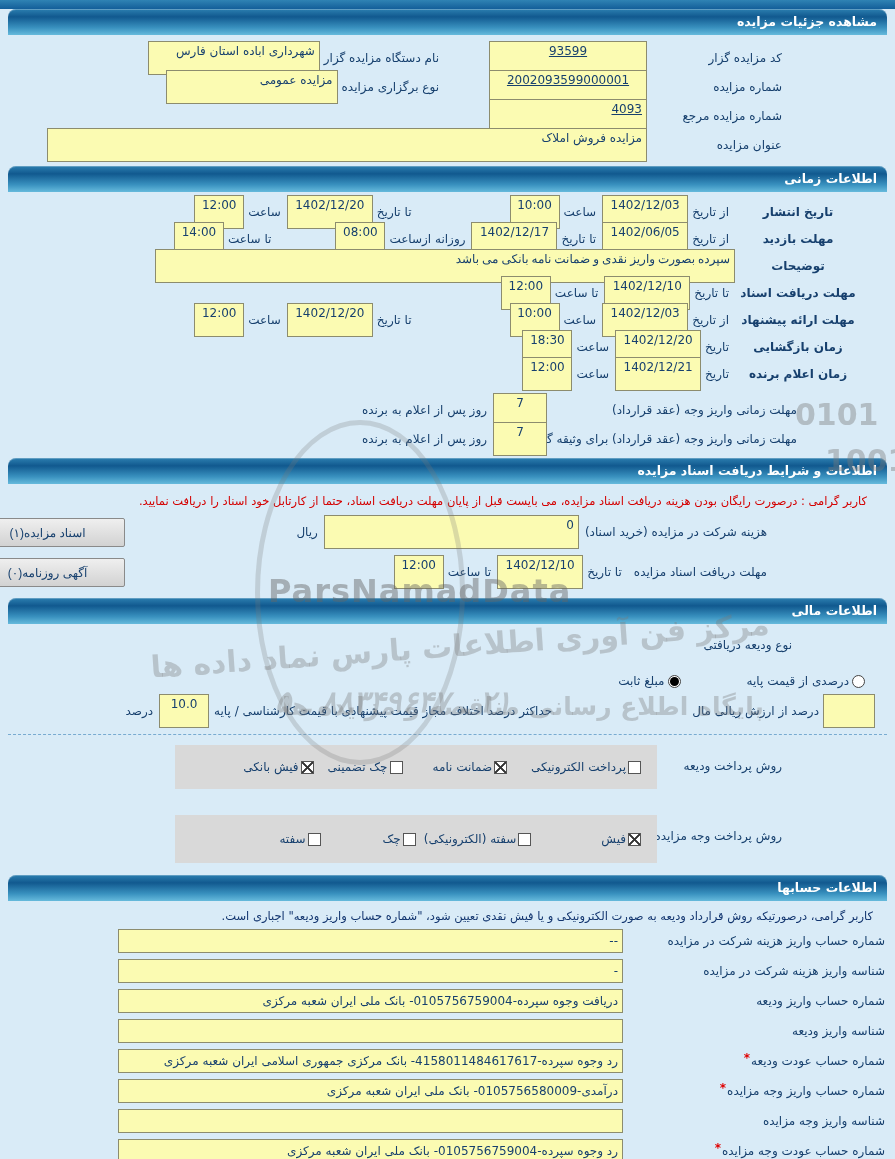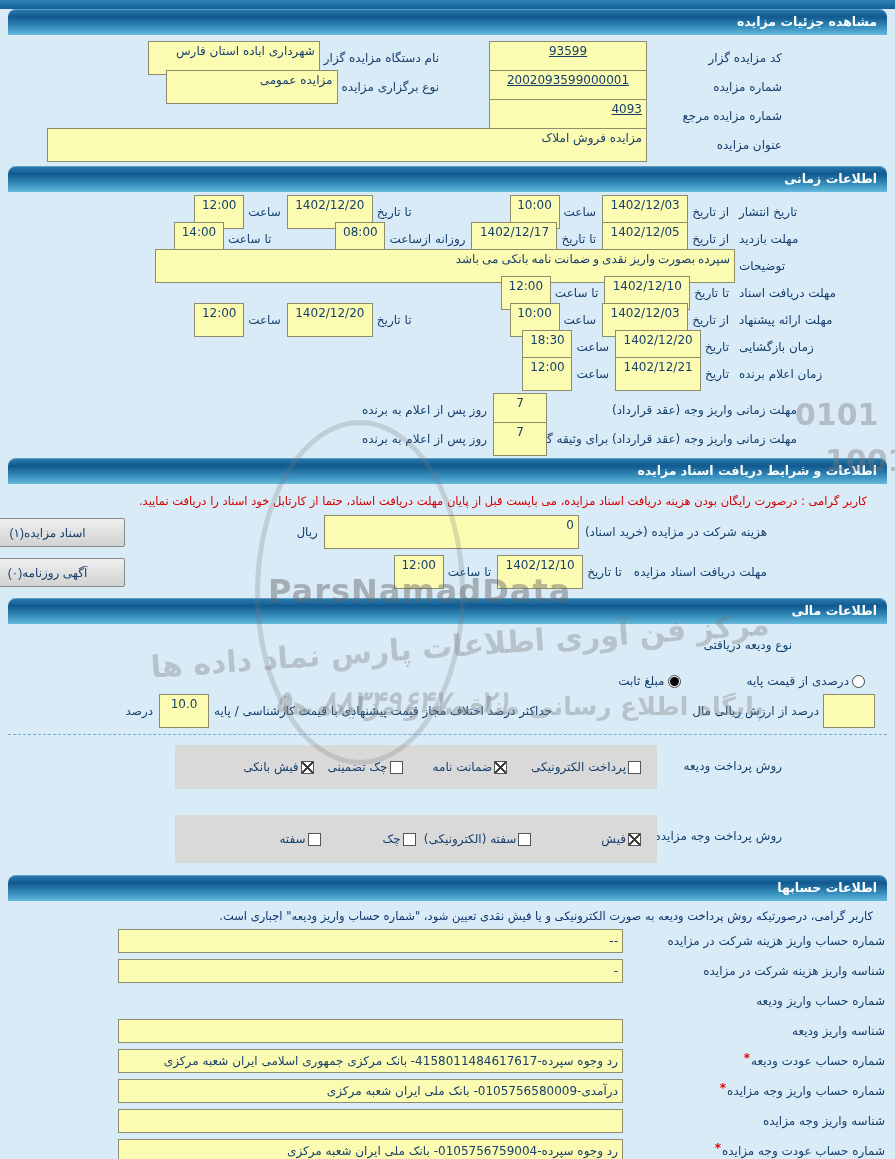--- a/index.html
+++ b/index.html
@@ -30,21 +30,21 @@
     height:34px;line-height:19px;padding:0 4px;overflow:hidden;white-space:nowrap;
   }
   .center{text-align:center;} .right{text-align:right;}
   .ltr{direction:ltr;text-decoration:underline;}
   .w158{width:158px;} .w172{width:172px;} .w600{width:600px;} .w255{width:255px;}
   .d-inp{width:86px;direction:ltr;text-align:center;}
   .h-inp{width:50px;direction:ltr;text-align:center;}
   .lblw{width:135px;text-align:right;padding-left:5px;}
   .sub{margin:0 6px 0 4px;white-space:nowrap;}
   .trow{display:flex;align-items:center;margin:5px 30px 5px 8px;height:22px;}
-  .tl{width:122px;text-align:left;padding-left:4px;white-space:nowrap;}
+  .tl{width:122px;text-align:center;padding-left:4px;white-space:nowrap;font-weight:bold;}
   .dlrow{display:flex;align-items:center;margin:7px 90px 7px 8px;height:22px;}
   .dl-lbl{width:250px;text-align:right;padding-left:8px;}
   .days{width:54px;text-align:center;}
   .warning{color:#d40000;text-align:right;margin:10px 20px 4px 8px;font-size:11.5px;}
   .note{color:#12356f;text-align:right;margin:8px 14px 2px 8px;font-size:11.5px;}
   .btn{
     width:155px;height:29px;line-height:27px;text-align:center;color:var(--navy);
     background:linear-gradient(180deg,#efefef,#d2d2d2);
     border:1px solid #8a8a8a;border-radius:2px;cursor:pointer;font-size:12px;
   }
@@ -139,21 +139,21 @@
     <span style="width:92px;"></span>
     <span class="fl sub">تا تاریخ</span>
     <span class="inp d-inp">1402/12/20</span>
     <span class="fl sub">ساعت</span>
     <span class="inp h-inp">12:00</span>
   </div>
 
   <div class="trow">
     <span class="fl tl">مهلت بازدید</span>
     <span class="fl sub">از تاریخ</span>
-    <span class="inp d-inp">1402/12/05</span>
+    <span class="inp d-inp">1402/06/05</span>
     <span class="fl sub">تا تاریخ</span>
     <span class="inp d-inp">1402/12/17</span>
     <span class="fl sub">روزانه ازساعت</span>
     <span class="inp h-inp">08:00</span>
     <span style="width:58px;"></span>
     <span class="fl sub">تا ساعت</span>
     <span class="inp h-inp">14:00</span>
   </div>
 
   <div class="trow">
@@ -312,32 +312,33 @@
         <span class="cb"></span>
         <span class="fl">سفته</span>
       </span>
     </div>
   </div>
 
   <div class="sec-hdr" style="margin-top:12px;">
     <span>اطلاعات حسابها</span>
   </div>
 
-  <div class="note">کاربر گرامی، درصورتیکه روش پرداخت ودیعه به صورت الکترونیکی و یا فیش نقدی تعیین شود، "شماره حساب واریز ودیعه" اجباری است.</div>
+  <div class="note">کاربر گرامی، درصورتیکه روش قرارداد ودیعه به صورت الکترونیکی و یا فیش نقدی تعیین شود، "شماره حساب واریز ودیعه" اجباری است.</div>
 
   <div class="acc-row">
     <span class="fl acc-lbl"><span>شماره حساب واریز هزینه شرکت در مزایده</span></span>
     <span class="inp acc-inp">--</span>
   </div>
   <div class="acc-row">
     <span class="fl acc-lbl"><span>شناسه واریز هزینه شرکت در مزایده</span></span>
     <span class="inp acc-inp">-</span>
   </div>
   <div class="acc-row">
     <span class="fl acc-lbl"><span>شماره حساب واریز ودیعه</span></span>
+    <span class="inp acc-inp">دریافت وجوه سپرده-0105756759004- بانک ملی ایران شعبه مرکزی</span>
   </div>
   <div class="acc-row">
     <span class="fl acc-lbl"><span>شناسه واریز ودیعه</span></span>
     <span class="inp acc-inp"></span>
   </div>
   <div class="acc-row">
     <span class="fl acc-lbl"><span>شماره حساب عودت ودیعه</span><span class="star">*</span></span>
     <span class="inp acc-inp">رد وجوه سپرده-4158011484617617- بانک مرکزی جمهوری اسلامی ایران شعبه مرکزی</span>
   </div>
   <div class="acc-row">

